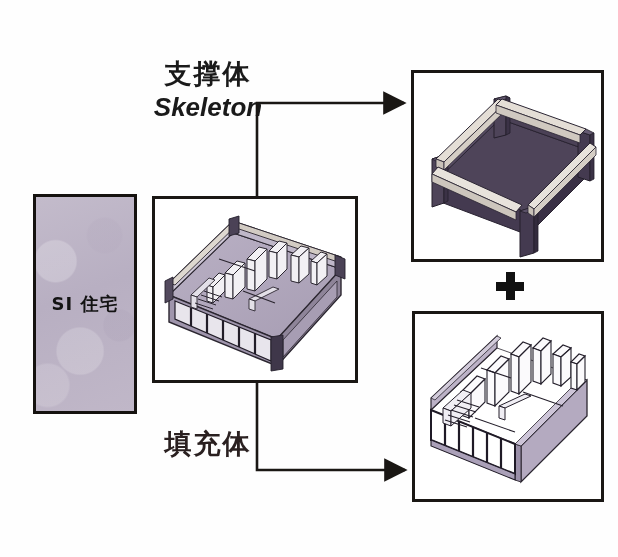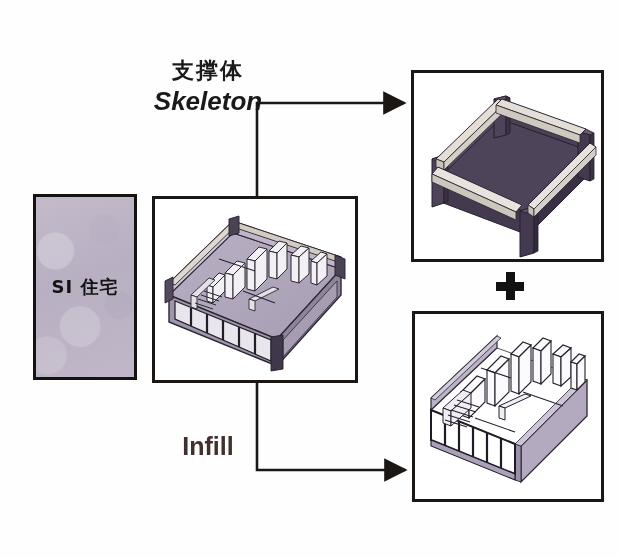--- a/index.html
+++ b/index.html
@@ -23,21 +23,21 @@
   }
 
   
   .label-group {
     position: absolute;
     text-align: center;
     line-height: 1.15;
     white-space: nowrap;
   }
   .label-cn {
-    font-size: 22px;
+    font-size: 27px;
     font-weight: bold;
     color: #1a1a1a;
     letter-spacing: 2px;
     font-family: "DejaVu Sans", "Liberation Sans", sans-serif;
   }
   .label-en {
     font-size: 26px;
     font-weight: bold;
     color: #1a1a1a;
     letter-spacing: 0px;
@@ -46,21 +46,21 @@
   #skeleton-label { left: 118px; top: 58px; width: 180px; }
   #skeleton-label .label-en { margin-top: 4px; font-style: italic; }
   #infill-label { left: 118px; top: 428px; width: 180px; }
   #infill-label .label-cn { color: #2a2020; }
   #infill-label .label-en { margin-top: 4px; color: #40302e; font-size: 25px; }
 
   
   #si-box {
     position: absolute;
     left: 33px; top: 194px;
-    width: 104px; height: 186px;
+    width: 104px; height: 220px;
     border: 3px solid #15120f;
     background: #eab308;
     box-sizing: border-box;
     display: flex;
     align-items: center;
     justify-content: center;
   }
   #si-box .noise {
     position: absolute;
     left: 0; top: 0; right: 0; bottom: 0;
@@ -129,21 +129,21 @@
     <div class="noise"></div>
     <span id="si-text">SI 住宅</span>
   </div>
 
   <div class="label-group" id="skeleton-label">
     <div class="label-cn">支撑体</div>
     <div class="label-en">Skeleton</div>
   </div>
 
   <div class="label-group" id="infill-label">
-    <div class="label-en">Infill</div>
+    <div class="label-cn">填充体</div>
   </div>
 
   <div class="diagram-box" id="combined-box">
     <svg width="200" height="181" viewBox="0 0 200 181">
       <defs>
         <linearGradient id="cFloor" x1="0" y1="0" x2="1" y2="1">
           <stop offset="0" stop-color="#b9b0c4"></stop>
           <stop offset="1" stop-color="#a79db3"></stop>
         </linearGradient>
       </defs>

